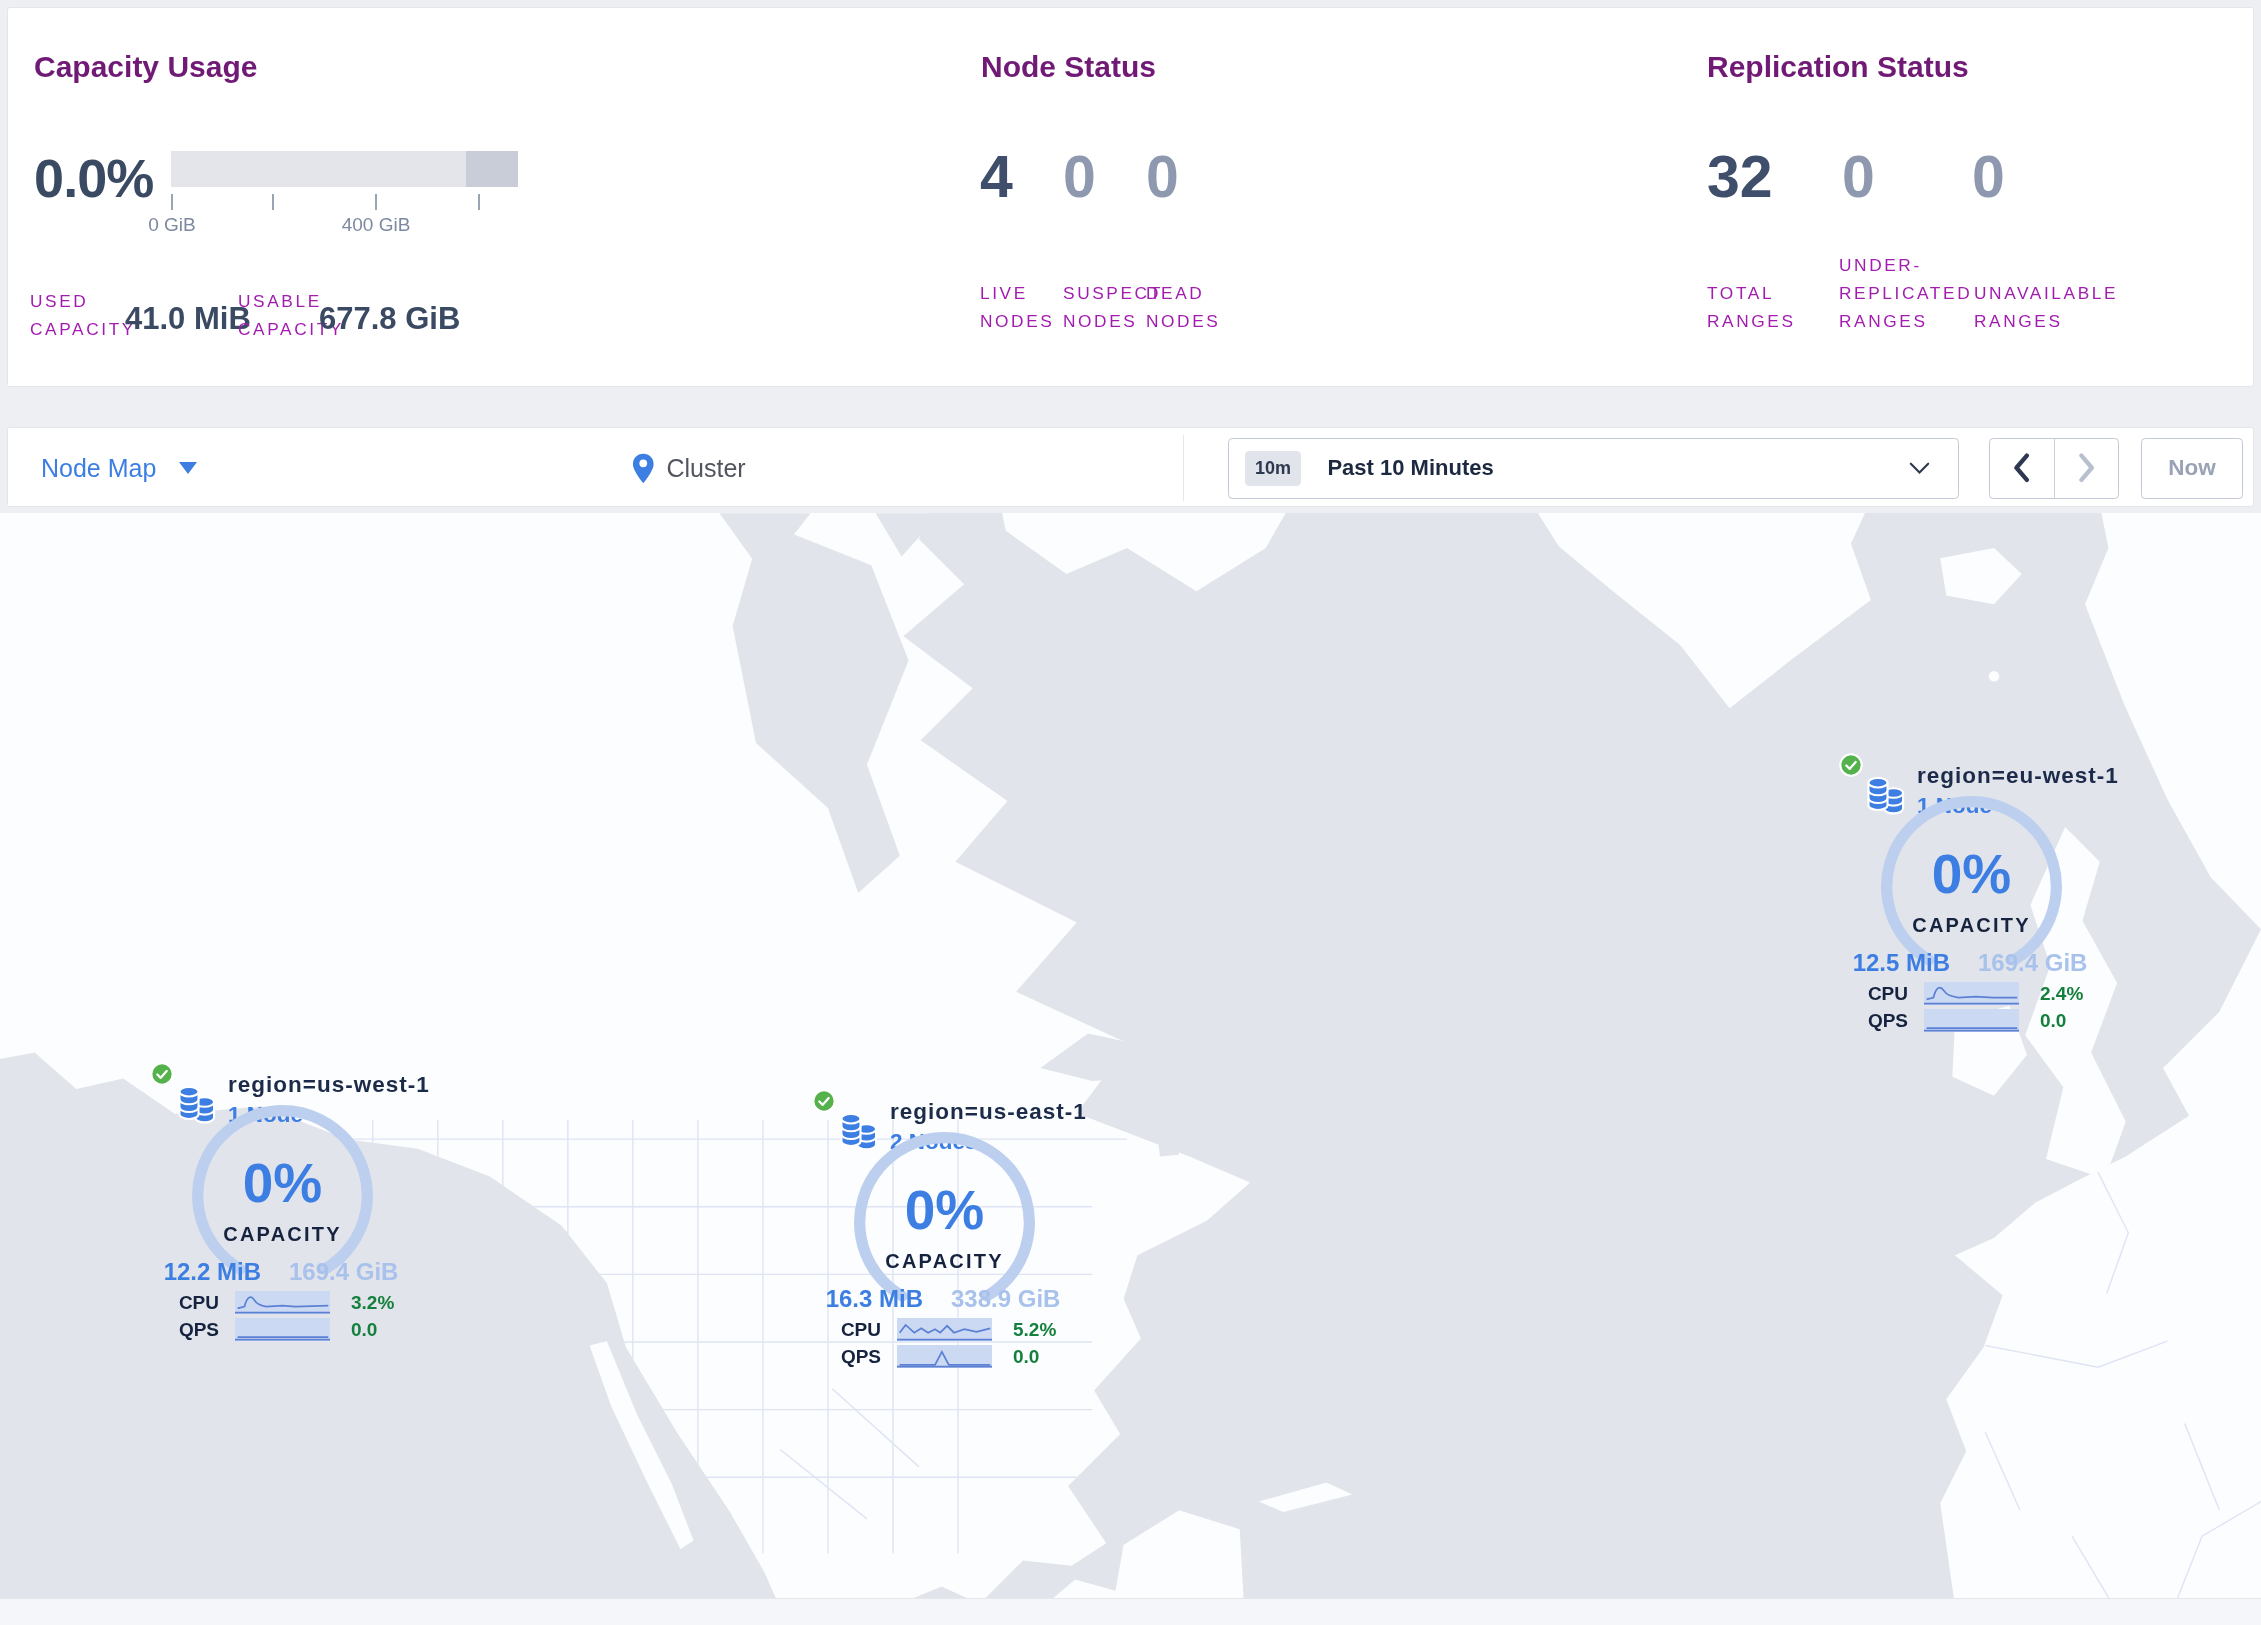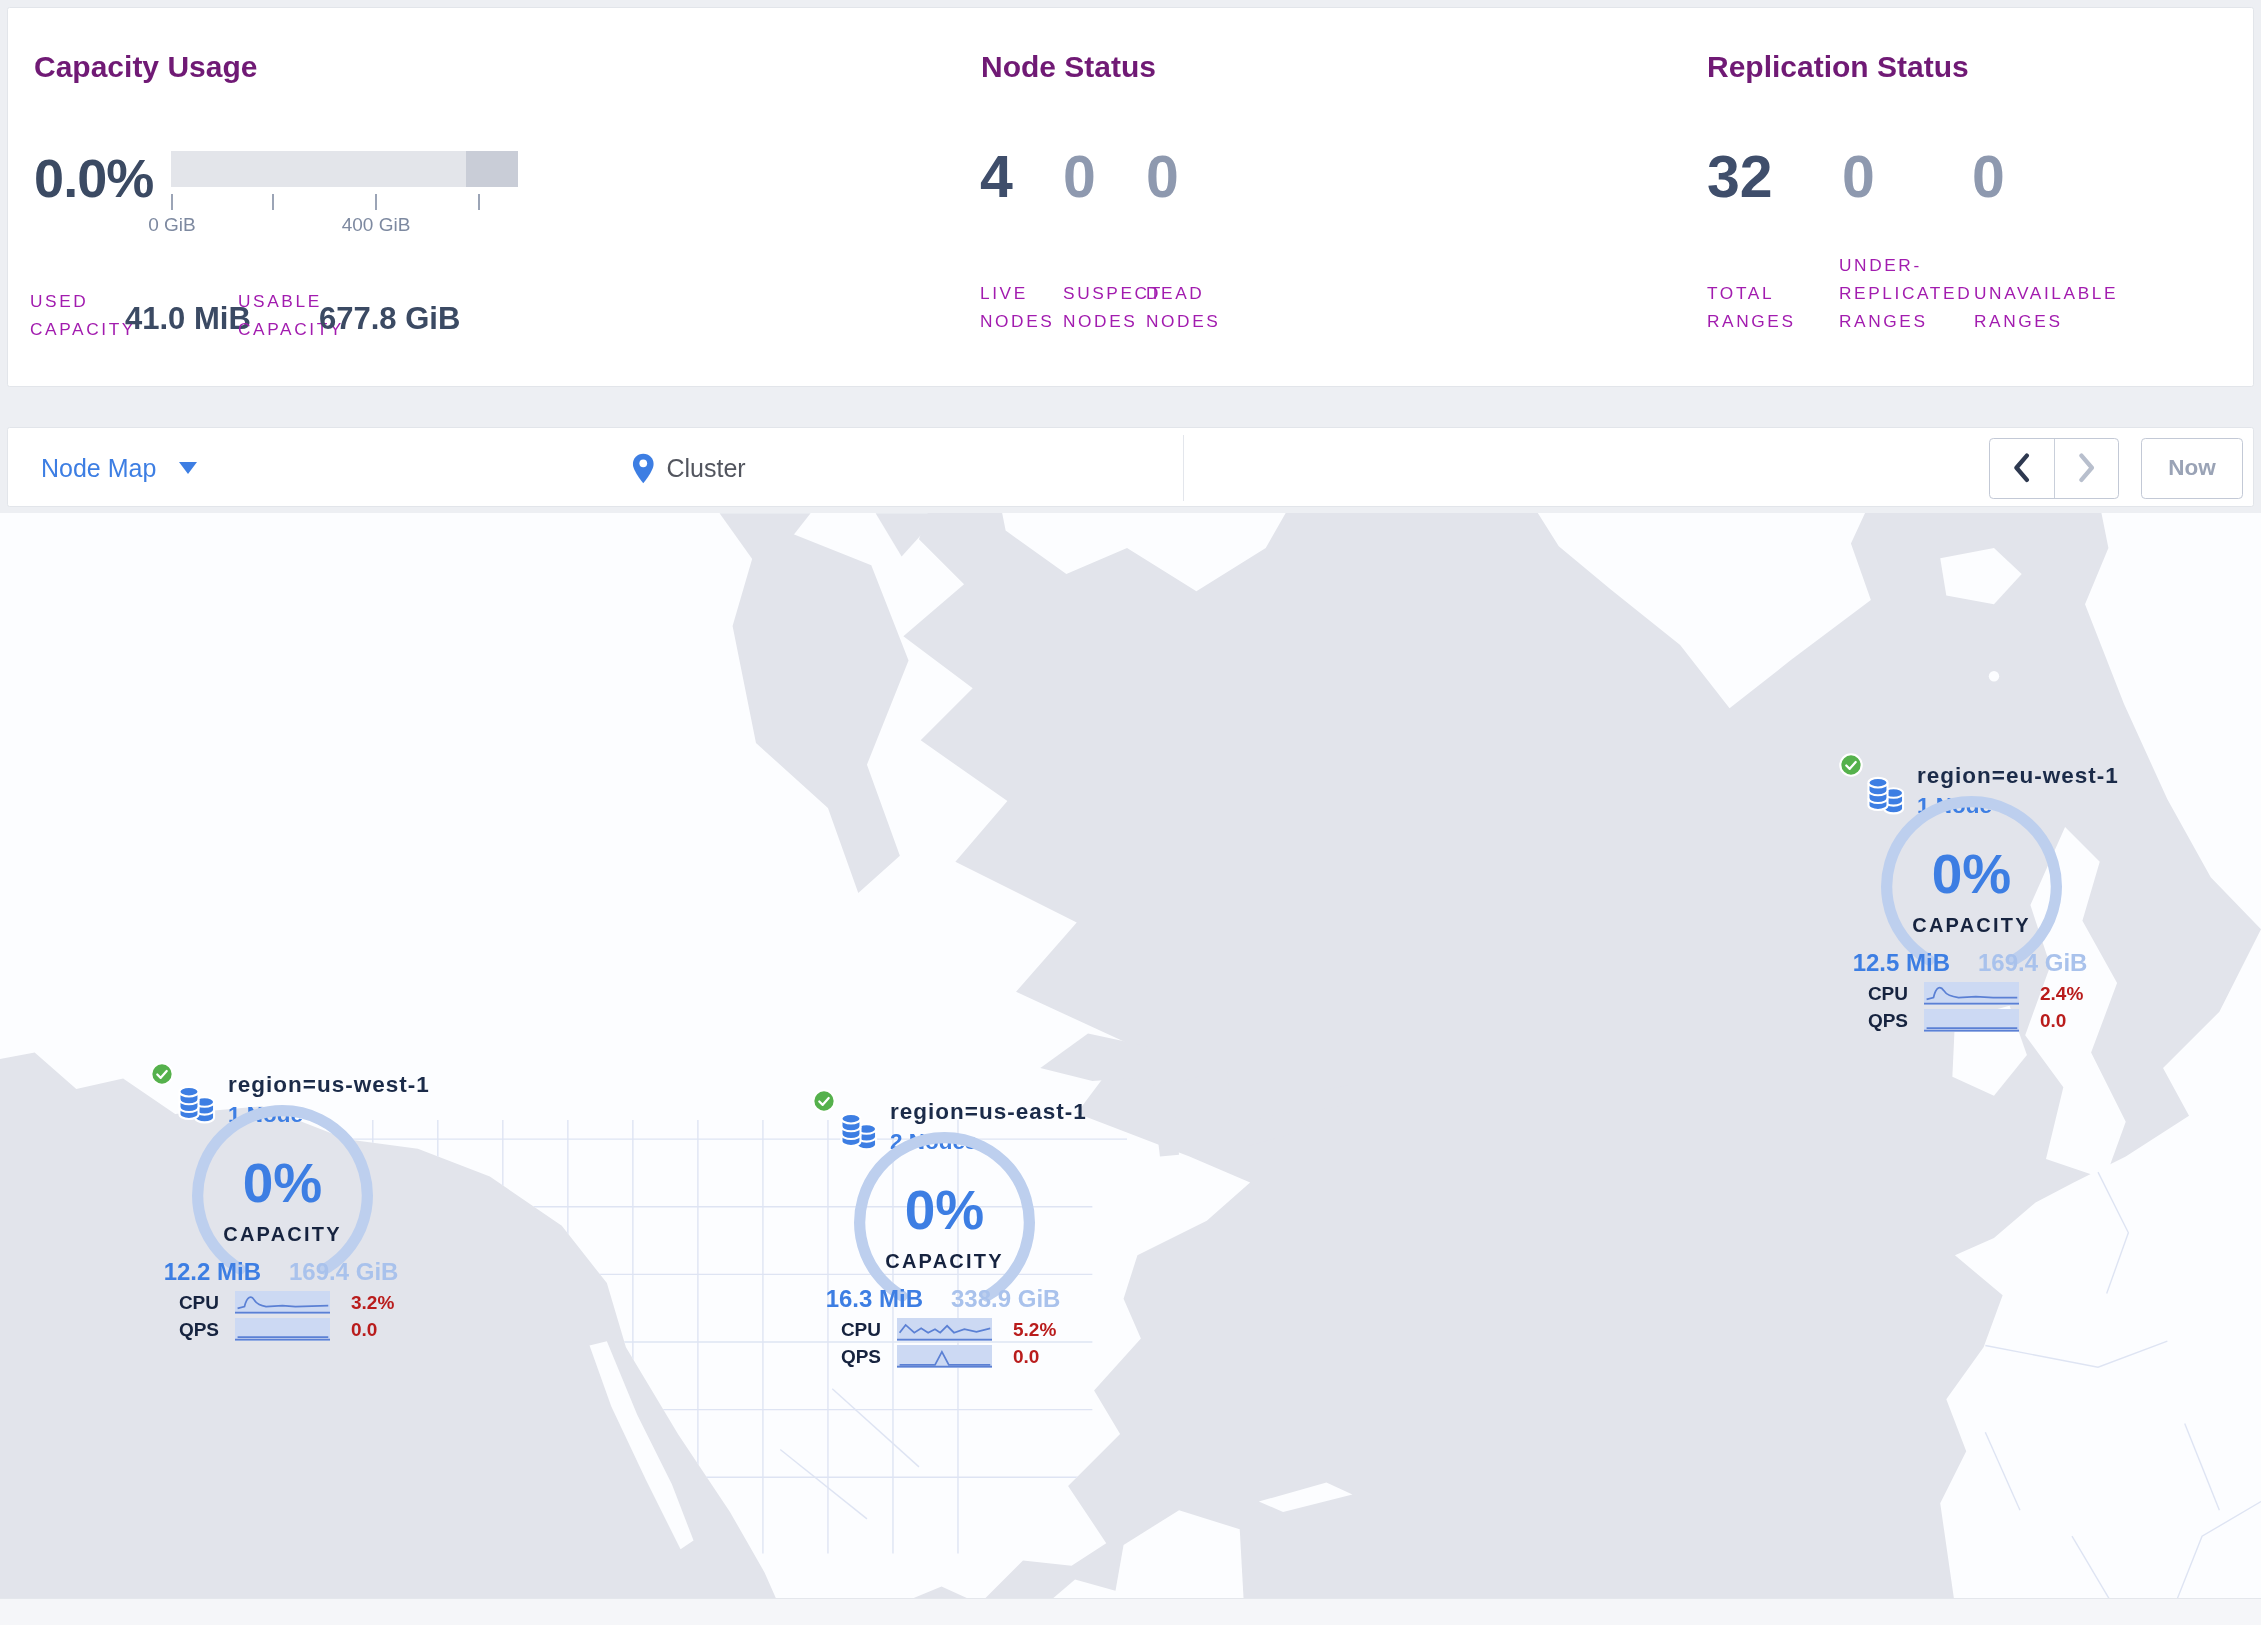--- a/index.html
+++ b/index.html
@@ -50,21 +50,21 @@
   .gauge{position:absolute;left:62px;top:42px;width:187px;height:187px;}
   .gauge .pct{position:absolute;left:0;top:49px;width:187px;text-align:center;font-size:55px;font-weight:700;color:#3d7ee3;}
   .gauge .cap{position:absolute;left:0;top:121px;width:187px;text-align:center;font-size:20px;font-weight:700;color:#16233f;letter-spacing:2.2px;}
   .mk-values{position:absolute;left:0;top:198px;width:312px;height:29.5px;}
   .mk-used{position:absolute;left:0;top:0;width:134px;text-align:right;font-size:24px;font-weight:700;color:#3d7ee3;}
   .mk-total{position:absolute;left:162px;top:0;width:134px;text-align:left;font-size:24px;font-weight:700;color:#a9c2ec;}
   .mk-row{position:absolute;left:0;width:312px;height:24px;}
   .mk-row.cpu{top:231px;} .mk-row.qps{top:258px;}
   .mk-row .rlabel{position:absolute;left:0;top:0.9px;width:92px;text-align:right;font-size:19px;font-weight:700;color:#16233f;}
   .mk-row .band{position:absolute;left:108px;top:0;width:95px;height:22.5px;background:#ccd9f3;}
-  .mk-row .rvalue{position:absolute;left:224px;top:0.9px;font-size:19px;font-weight:700;color:#b91c1c;}
+  .mk-row .rvalue{position:absolute;left:224px;top:0.9px;font-size:19px;font-weight:700;color:#15803d;}
 </style>
 </head>
 <body>
 
 <div id="summary" class="card">
 
   <div class="panel-title" style="left:26px;top:42px;">Capacity Usage</div>
   <div class="bigpct">0.0%</div>
   <div class="capbar">
     <div class="capbar-dark"></div>
@@ -128,20 +128,27 @@
     <span class="tri-down"></span>
   </div>
   <div class="crumb">
     <svg width="22.5" height="31" viewBox="0 0 26 36">
       <path d="M13 1 C6 1 1 6.3 1 12.7 C1 21 13 35 13 35 C13 35 25 21 25 12.7 C25 6.3 20 1 13 1 Z" fill="#3d7ee3"></path>
       <circle cx="13" cy="12" r="4.5" fill="#fff"></circle>
     </svg>
     <span class="lbl">Cluster</span>
   </div>
   <div class="tb-divider"></div>
+  <div class="timebox">
+    <span class="timebadge">10m</span>
+    <span class="timelabel">Past 10 Minutes</span>
+    <svg class="chev-down" width="21" height="13" viewBox="0 0 24 15">
+      <polyline points="2,2 12,12 22,2" fill="none" stroke="#2e3950" stroke-width="2.5" stroke-linecap="round"></polyline>
+    </svg>
+  </div>
   <div class="arrows">
     <div class="arrowbtn">
       <svg width="17.3" height="29.5" viewBox="0 0 20 34">
         <polyline points="16,3 4,17 16,31" fill="none" stroke="#2e3950" stroke-width="5" stroke-linecap="round" stroke-linejoin="round"></polyline>
       </svg>
     </div>
     <div class="arrowbtn">
       <svg width="17.3" height="29.5" viewBox="0 0 20 34">
         <polyline points="4,3 16,17 4,31" fill="none" stroke="#b8bfcd" stroke-width="5" stroke-linecap="round" stroke-linejoin="round"></polyline>
       </svg>

